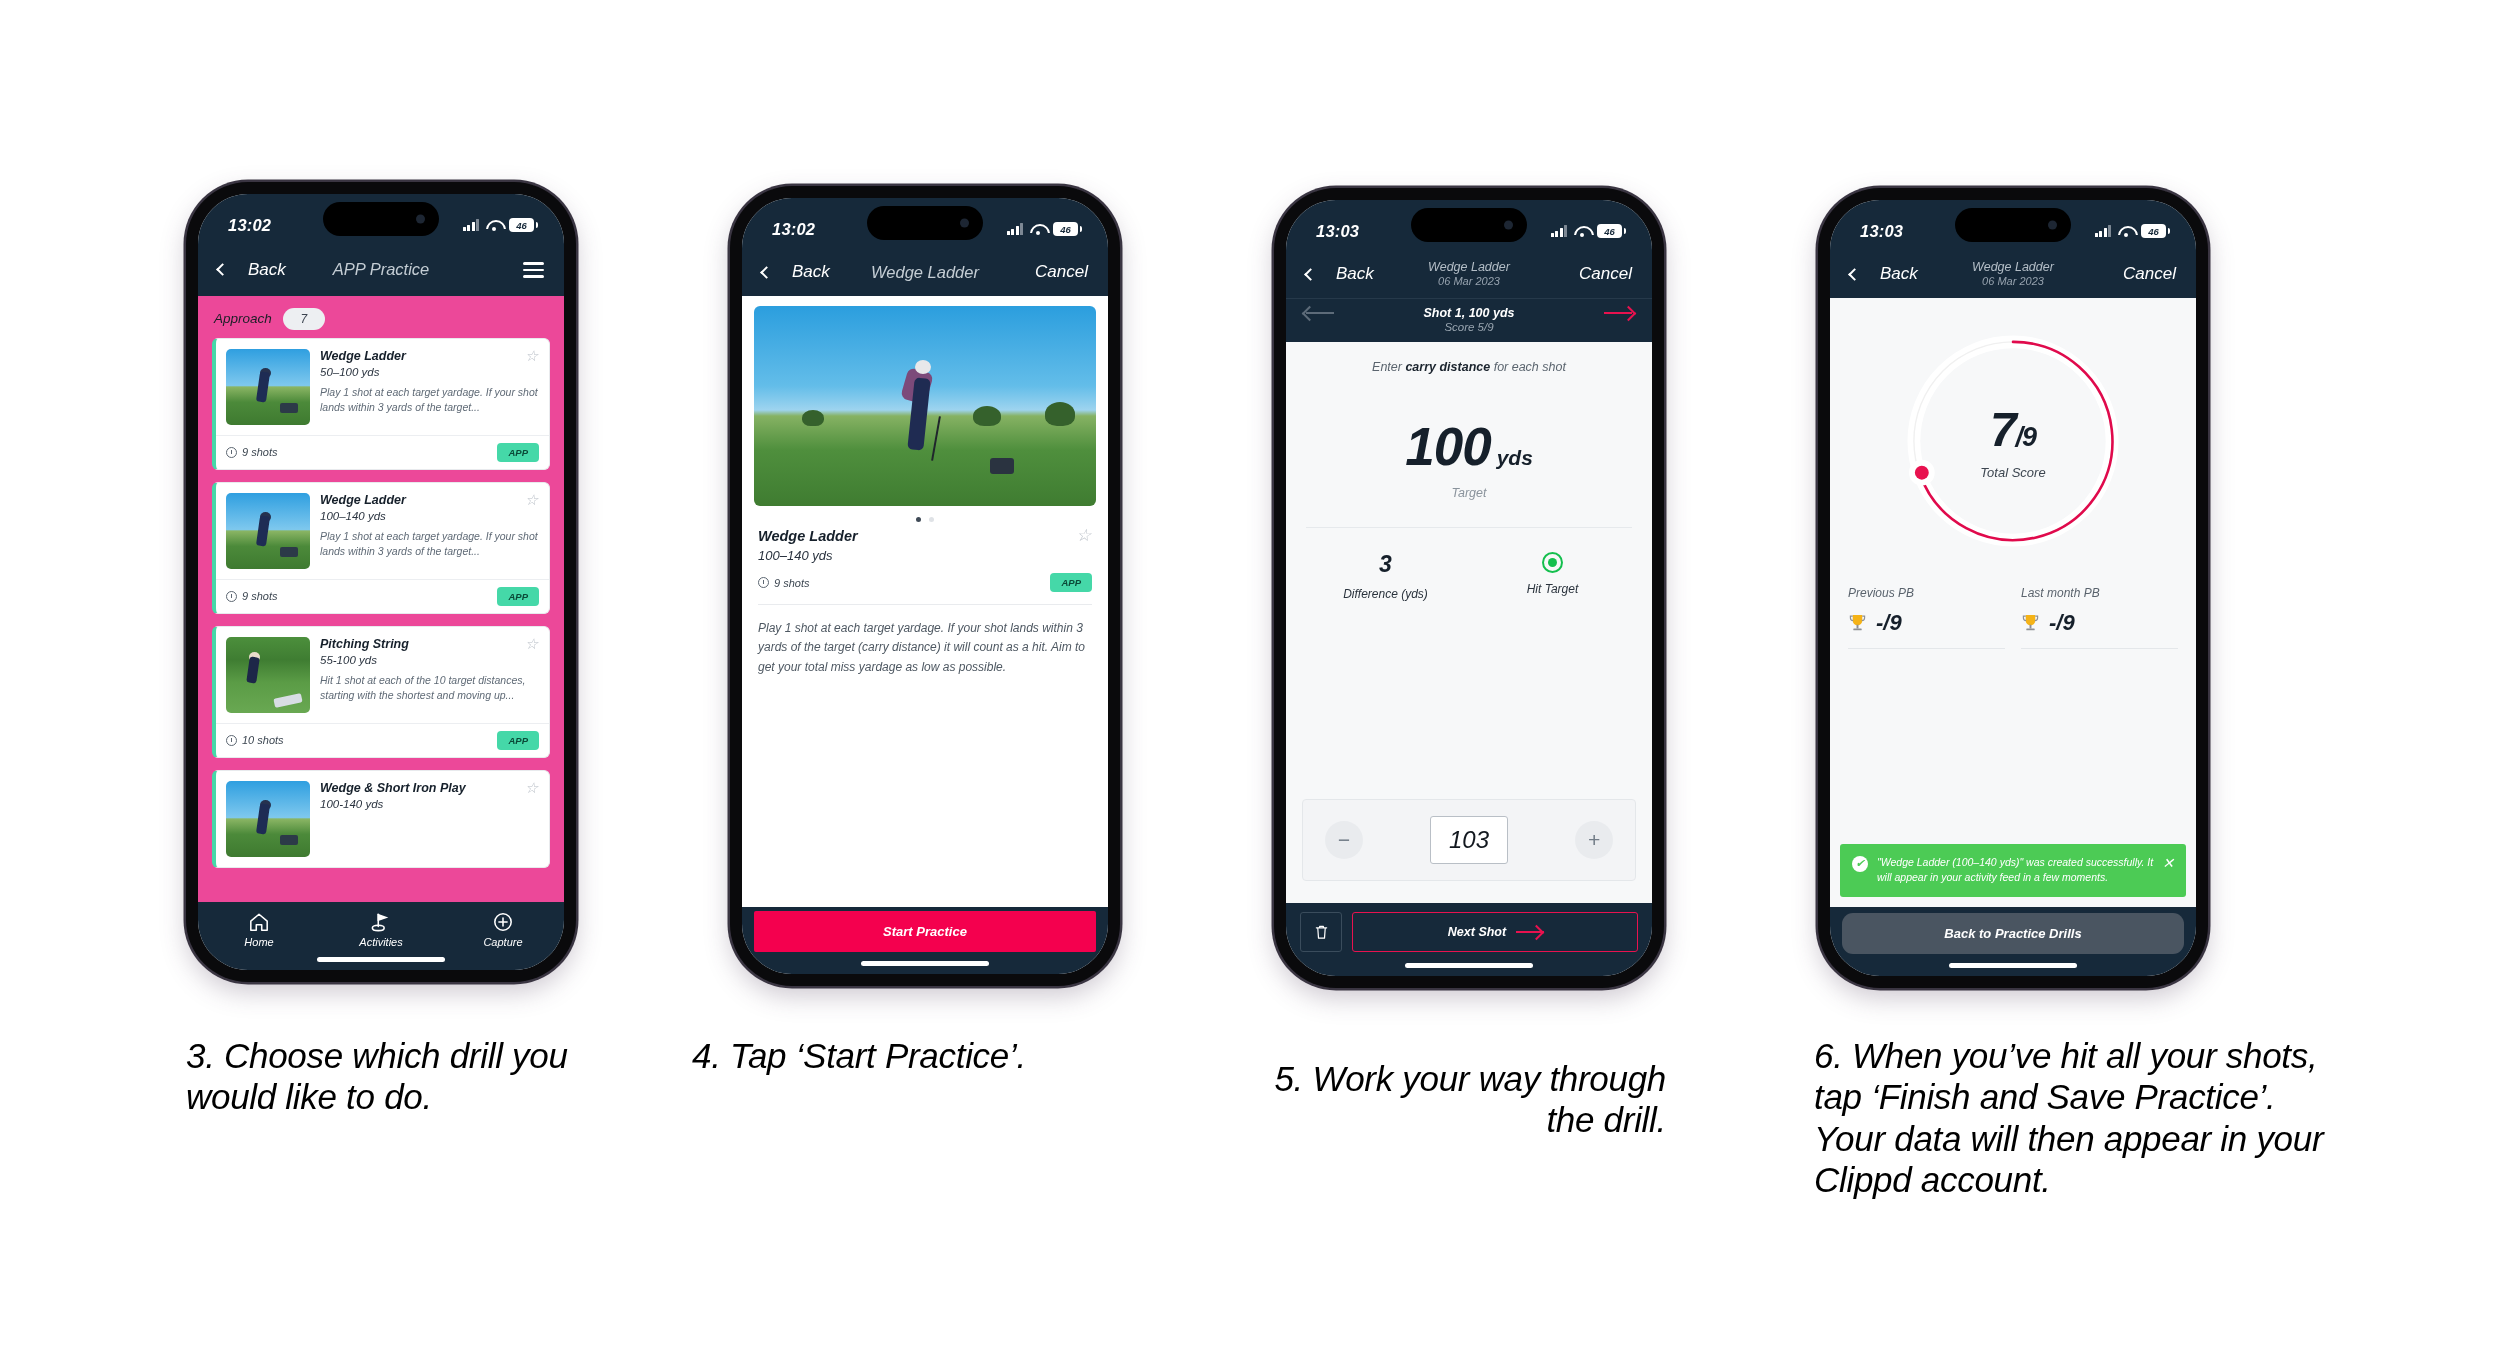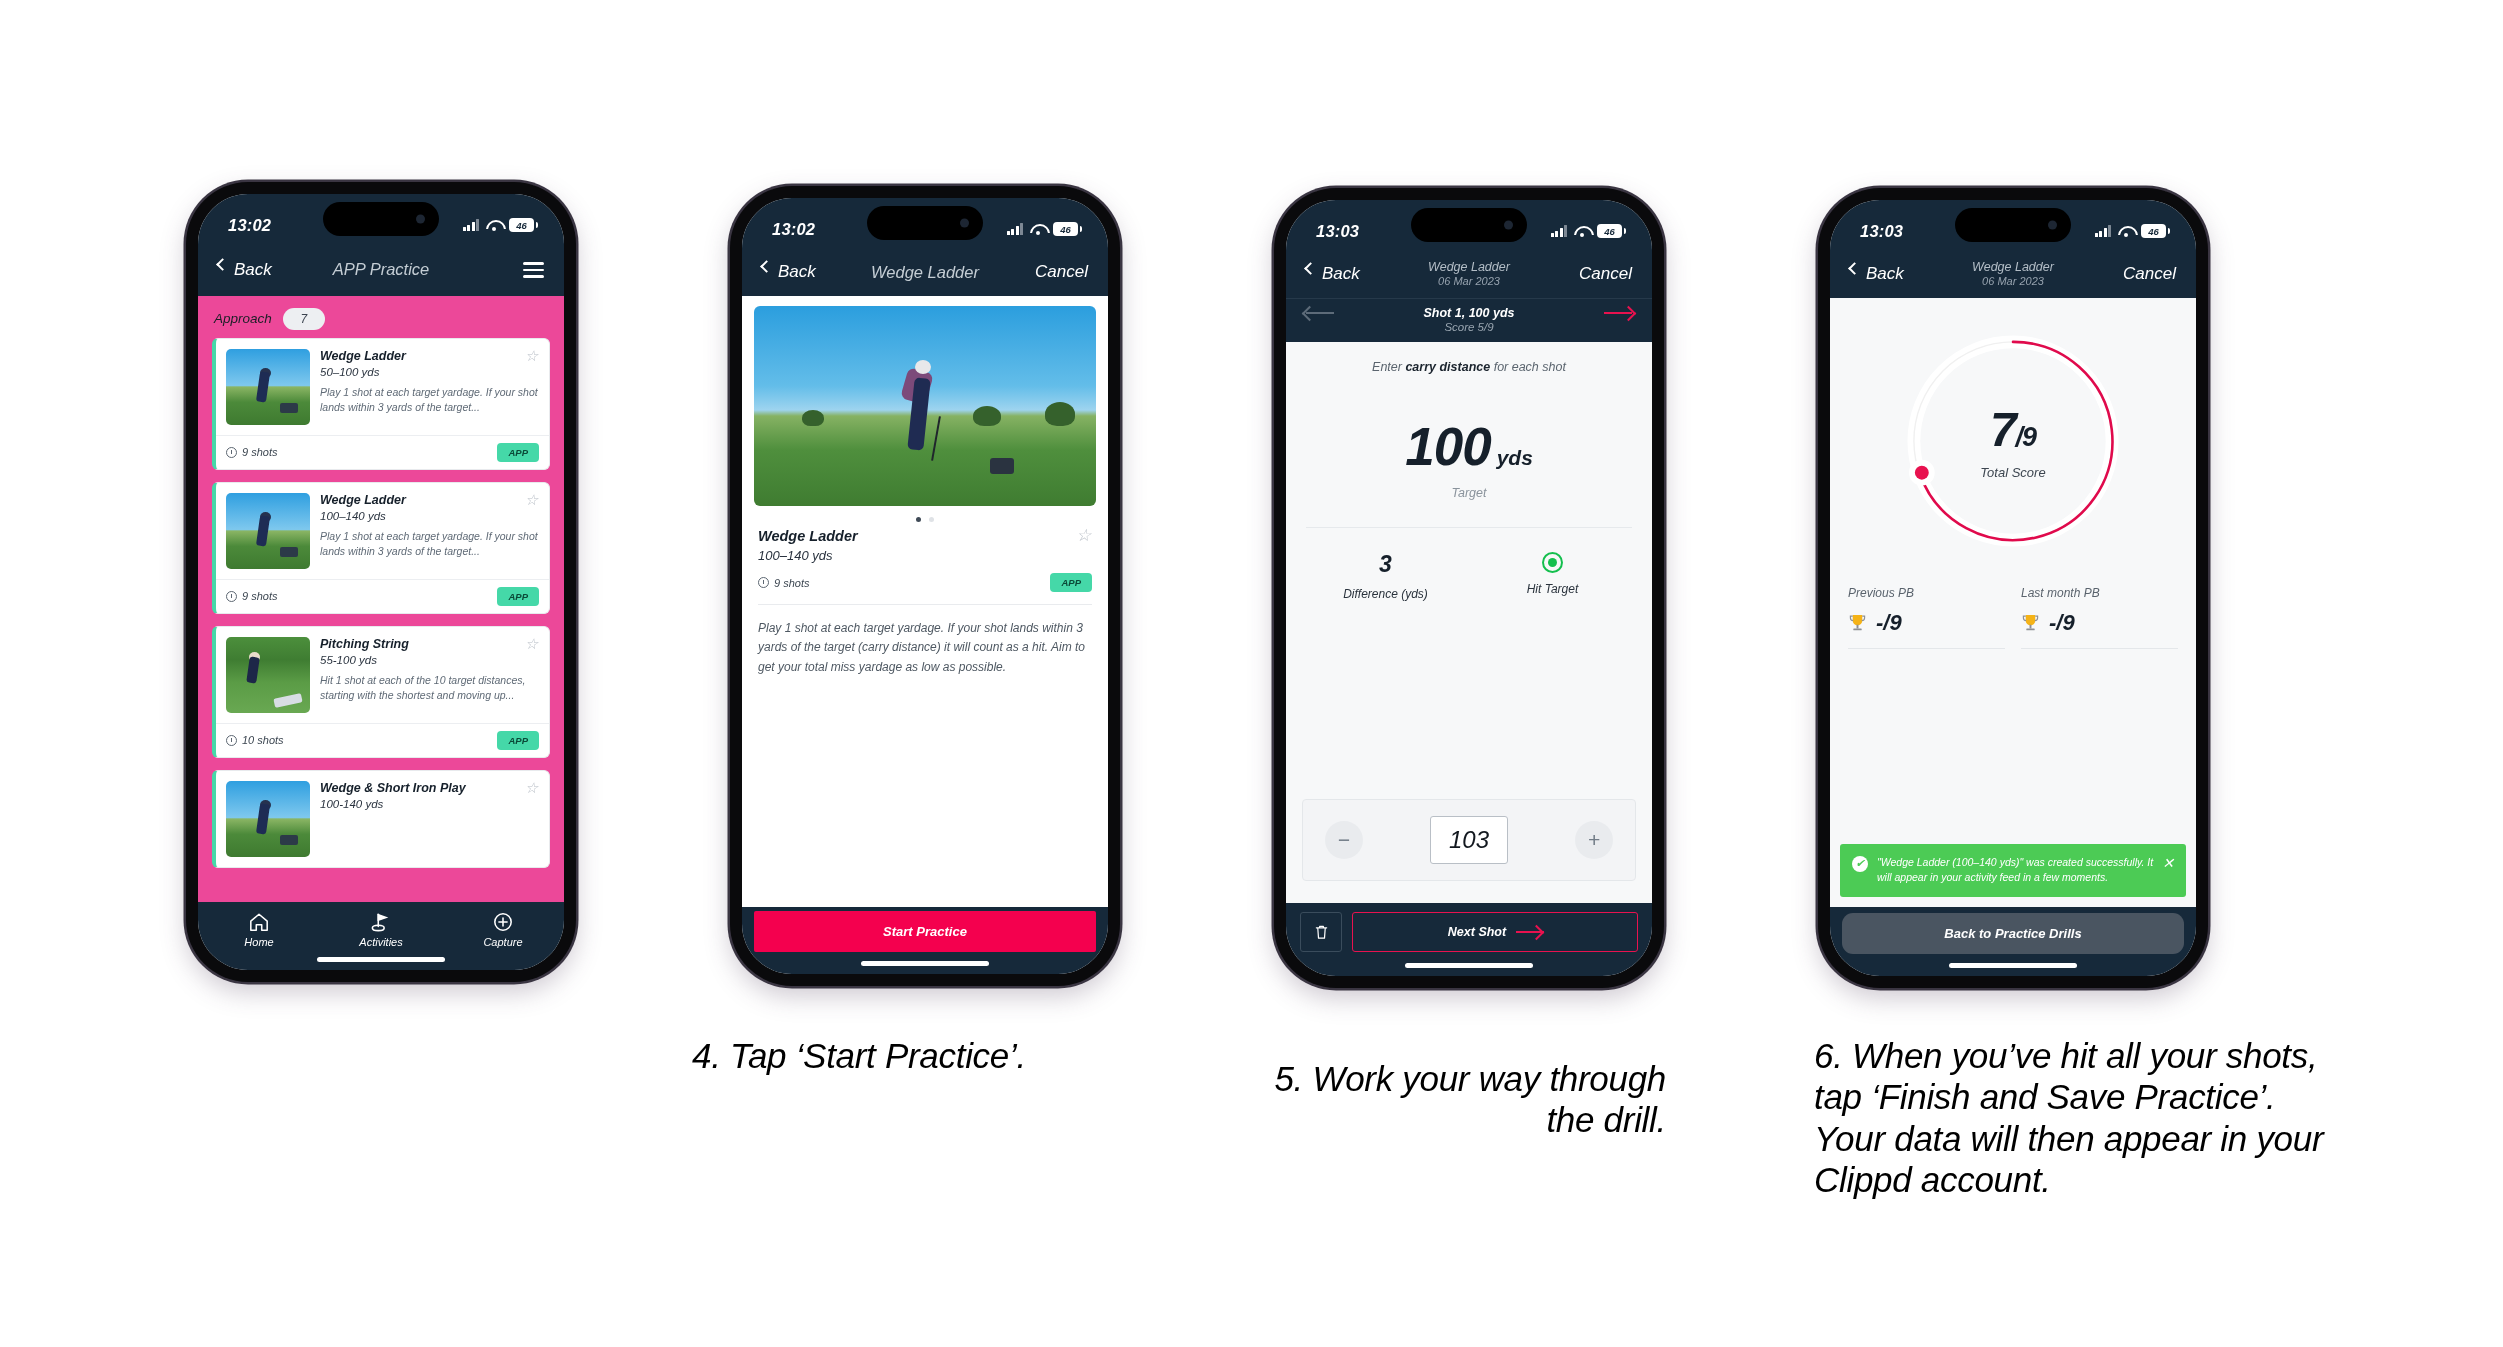--- a/index.html
+++ b/index.html
@@ -82,21 +82,21 @@
     content:""; position:absolute; right:-4px; top:4px;
     width:2.5px;height:6px;background:#fff;border-radius:0 2px 2px 0;
   }
 
   
   .navbar {
     flex: 0 0 auto; background: #16293a;
     padding: 8px 20px 14px;
     display: flex; align-items: center; position: relative;
   }
-  .nav-back { display:flex; align-items:flex-start; gap:6px; color:#fff;
+  .nav-back { display:flex; align-items:center; gap:20px; color:#fff;
     font-size: 17px; z-index:2; }
   .chev {
     width: 9px; height: 9px; border-left: 2.4px solid #fff;
     border-bottom: 2.4px solid #fff; transform: rotate(45deg);
     margin-right: 1px;
   }
   .nav-title {
     position:absolute; left:0; right:0; text-align:center;
     color:#c4cdd4; font-size: 16.5px;
   }
@@ -731,17 +731,18 @@
       </div>
 
       <div class="p4foot">
         <div class="p4btn">Back to Practice Drills</div>
         <div class="homebar"></div>
       </div>
 
     </div>
   </div>
 
+  <div class="caption" style="left:186px; top:1035px; width:420px;">3. Choose which drill you would like to do.</div>
   <div class="caption" style="left:692px; top:1035px; width:470px;">4. Tap ‘Start Practice’.</div>
   <div class="caption" style="left:1266px; top:1058px; width:400px;text-align:right;">5. Work your way through the drill.</div>
   <div class="caption" style="left:1814px; top:1035px; width:530px;">6. When you’ve hit all your shots, tap ‘Finish and Save Practice’. Your data will then appear in your Clippd account.</div>
 
 </div>
 
 </body></html>

